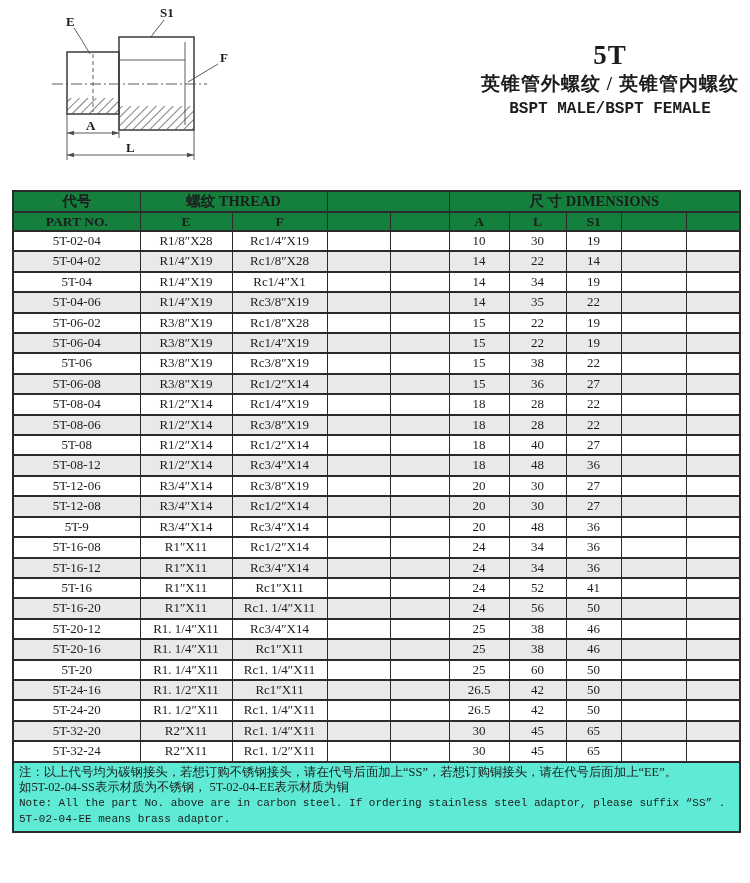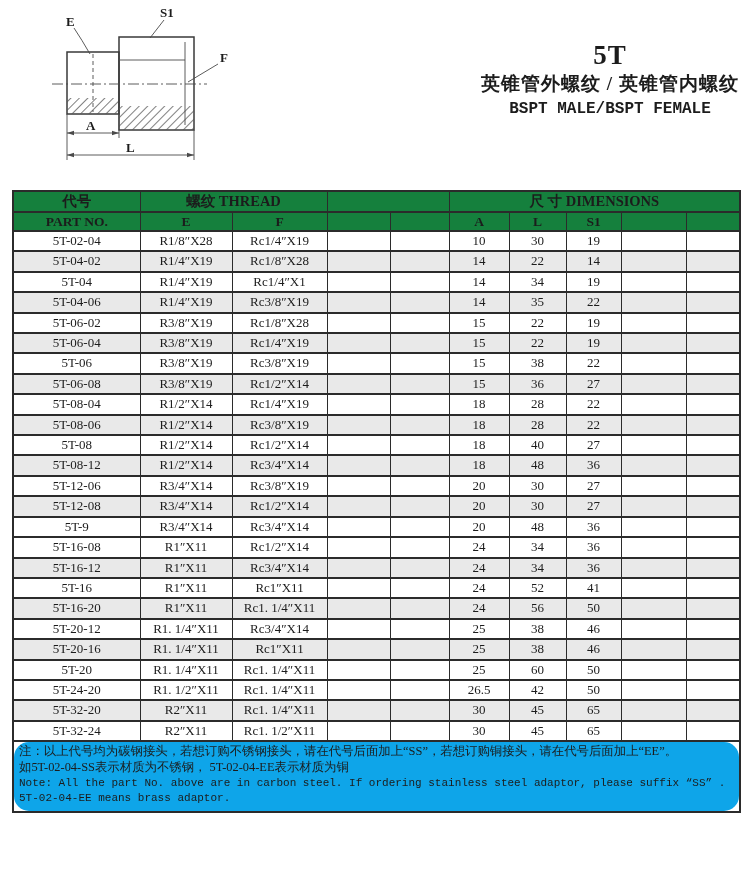--- a/index.html
+++ b/index.html
@@ -20,21 +20,21 @@
   td{border-right:1px solid #2b2b2b;border-bottom:2px solid #2b2b2b;
      text-align:center;vertical-align:middle;padding:0;overflow:hidden;white-space:nowrap;
      font-size:13px;height:18.4px;line-height:18.4px;}
   td:last-child{border-right:none;}
   thead td{background:#15803d;font-weight:bold;}
   thead tr.h1 td{font-size:14.5px;height:19px;line-height:19px;}
   thead tr.h2 td{font-size:13.5px;height:17px;line-height:17px;}
   tbody tr.alt td{background:#e9e9e9;}
 
   
-  .notes{padding:2px 5px 4px 5px;background:#0ea5e9;border-radius:15px;}
+  .notes{padding:2px 5px 4px 5px;background:#5eead4;}
   .notes div{font-size:12.4px;line-height:15.7px;white-space:nowrap;overflow:hidden;}
   .notes div.en{font-family:"Liberation Mono","DejaVu Sans Mono",monospace;font-size:11px;}
 
   
   .ln{stroke:#3a3a3a;stroke-width:1.5;fill:none;}
   .thin{stroke:#4a4a4a;stroke-width:0.9;fill:none;}
   .lbl{font-size:13px;font-weight:bold;fill:#1c1c1c;font-family:"Liberation Serif",serif;}
 </style>
 </head>
 <body>
@@ -379,20 +379,32 @@
             <td>R1. 1/4″X11</td>
             <td>Rc1. 1/4″X11</td>
             <td></td>
             <td></td>
             <td>25</td>
             <td>60</td>
             <td>50</td>
             <td></td>
             <td></td>
           </tr>
+          <tr class="alt">
+            <td>5T-24-16</td>
+            <td>R1. 1/2″X11</td>
+            <td>Rc1″X11</td>
+            <td></td>
+            <td></td>
+            <td>26.5</td>
+            <td>42</td>
+            <td>50</td>
+            <td></td>
+            <td></td>
+          </tr>
           <tr>
             <td>5T-24-20</td>
             <td>R1. 1/2″X11</td>
             <td>Rc1. 1/4″X11</td>
             <td></td>
             <td></td>
             <td>26.5</td>
             <td>42</td>
             <td>50</td>
             <td></td>

